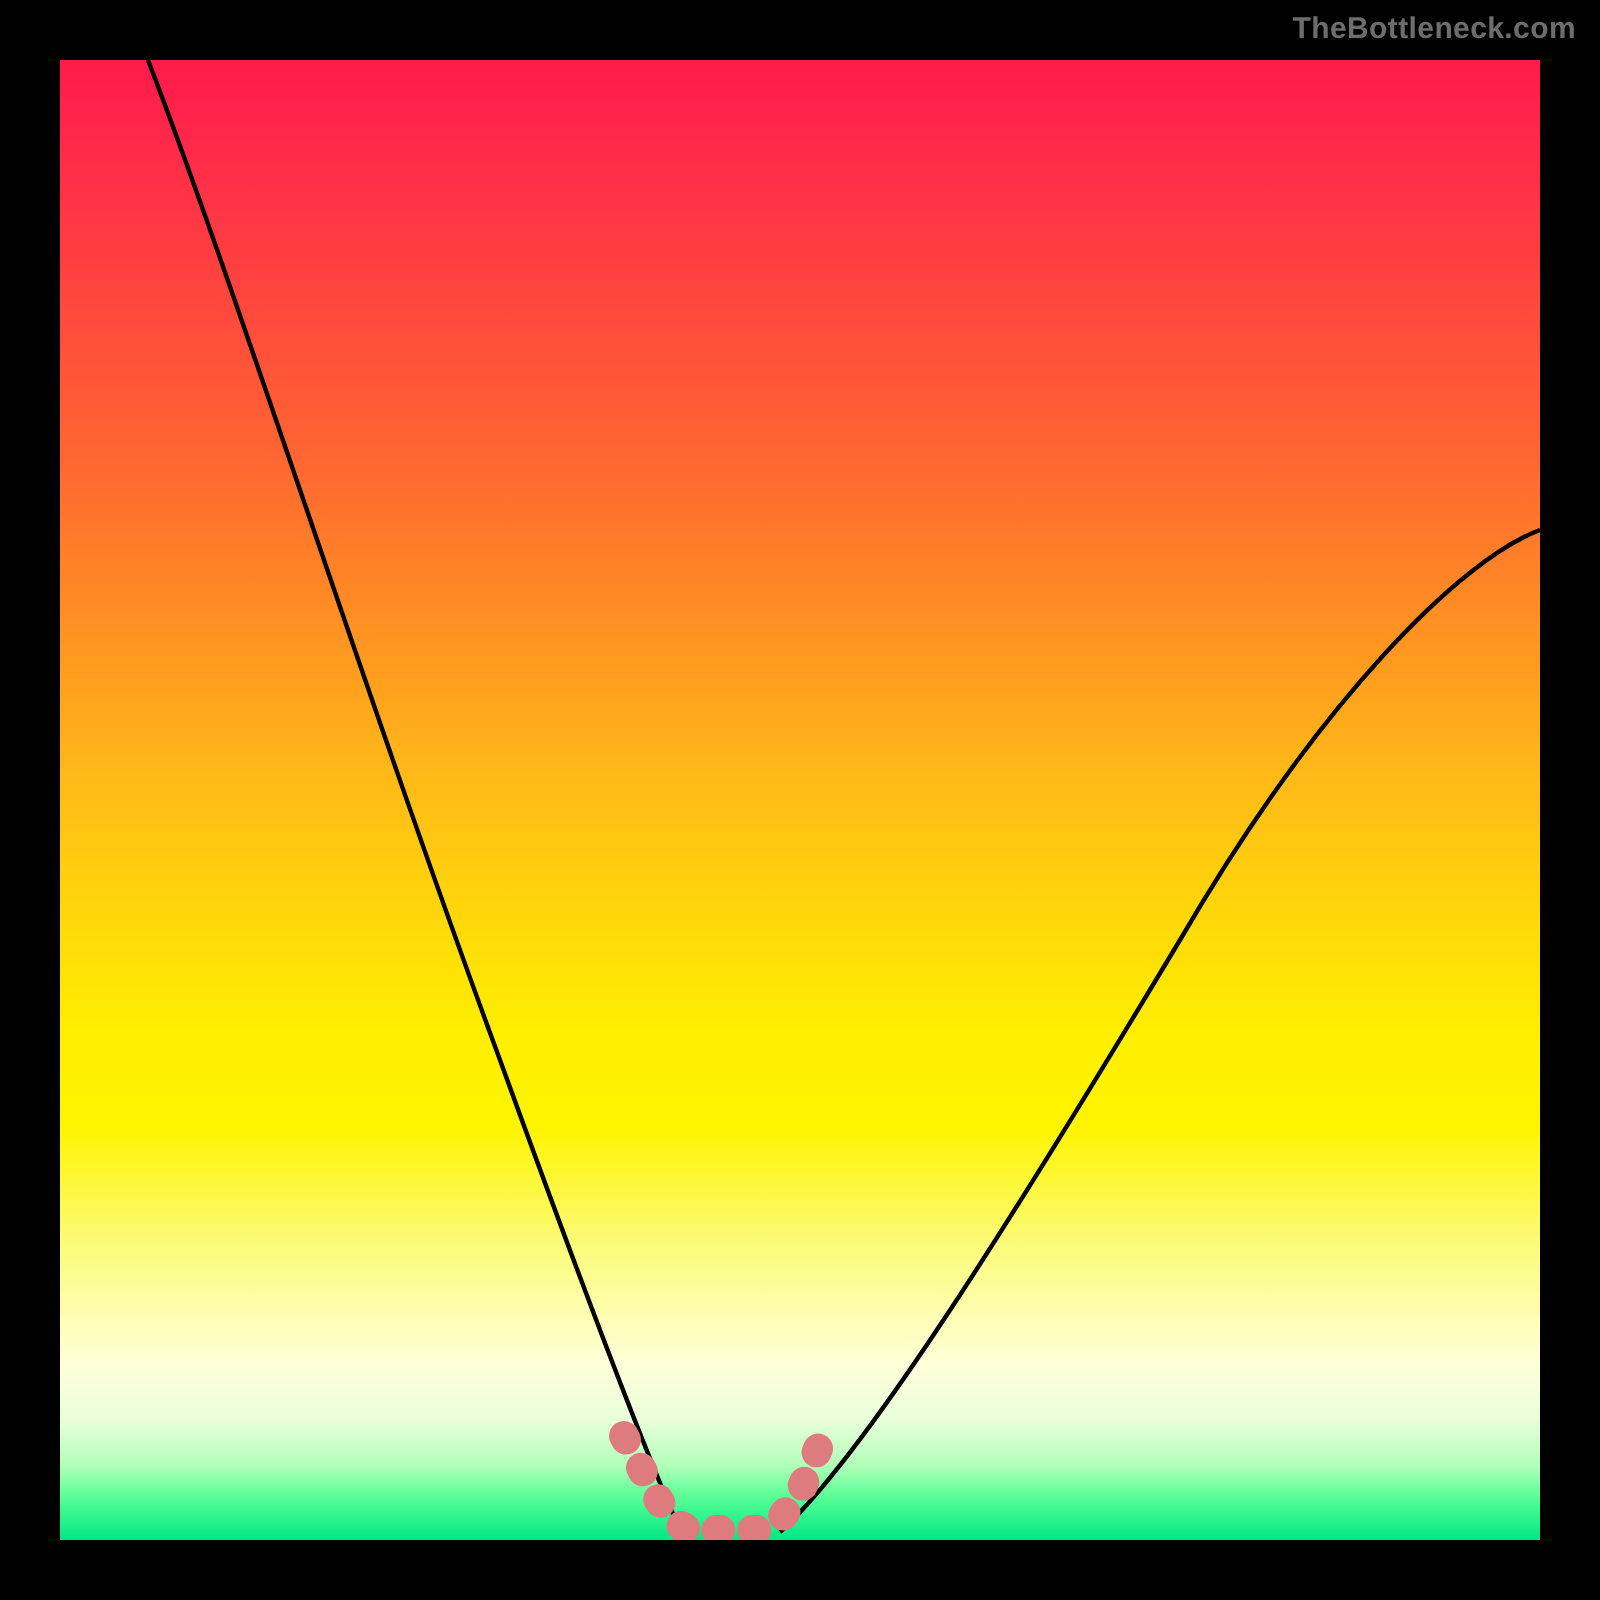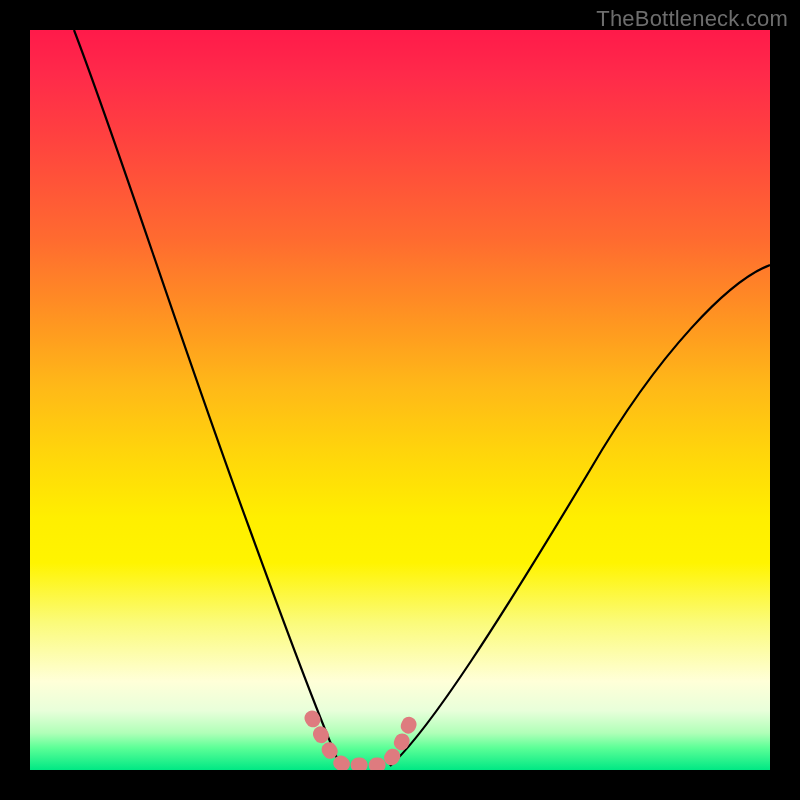--- a/index.html
+++ b/index.html
@@ -49,23 +49,23 @@
       #b0ffb8 95%,
       #5cff97 97%,
       #00e884 100%
     );
   }
   .watermark {
     position: absolute;
     top: 6px;
     right: 12px;
     color: #6d6d6d;
-    font-size: 22px;
+    font-size: 15px;
     letter-spacing: 0.2px;
-    font-weight: 400;
+    font-weight: 700;
   }
   svg.curves {
     position: absolute;
     left: 0;
     top: 0;
     width: 100%;
     height: 100%;
   }
 </style>
 </head>

